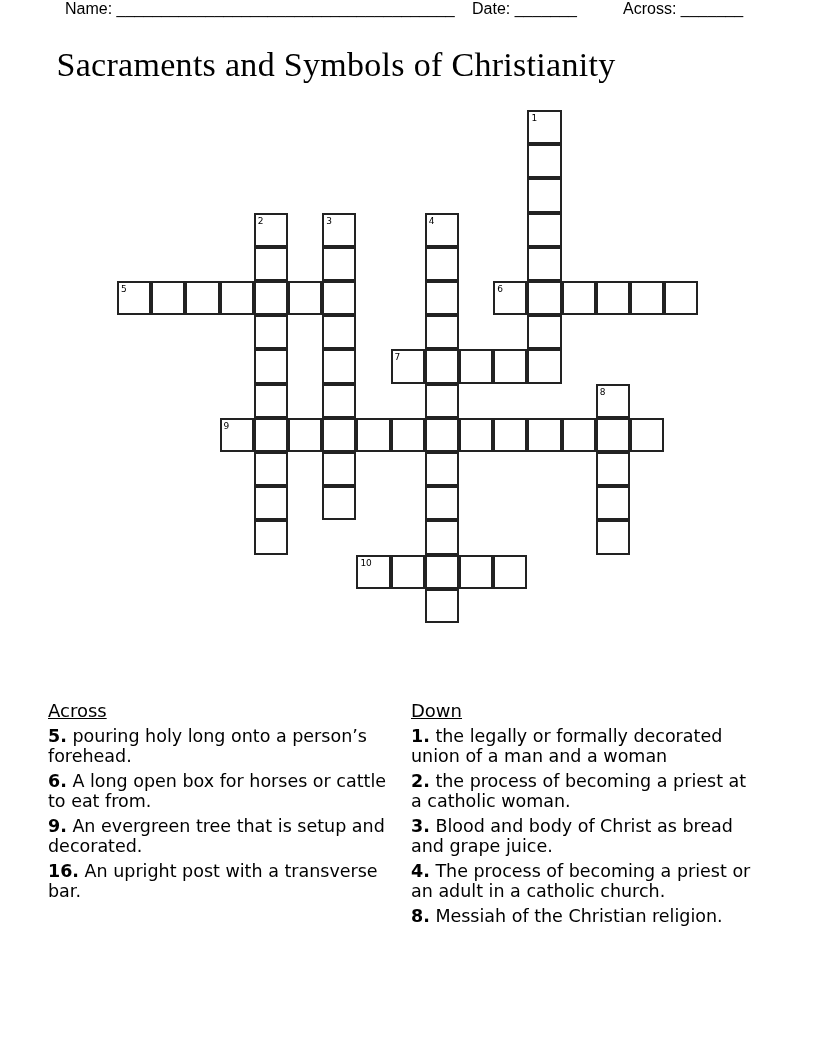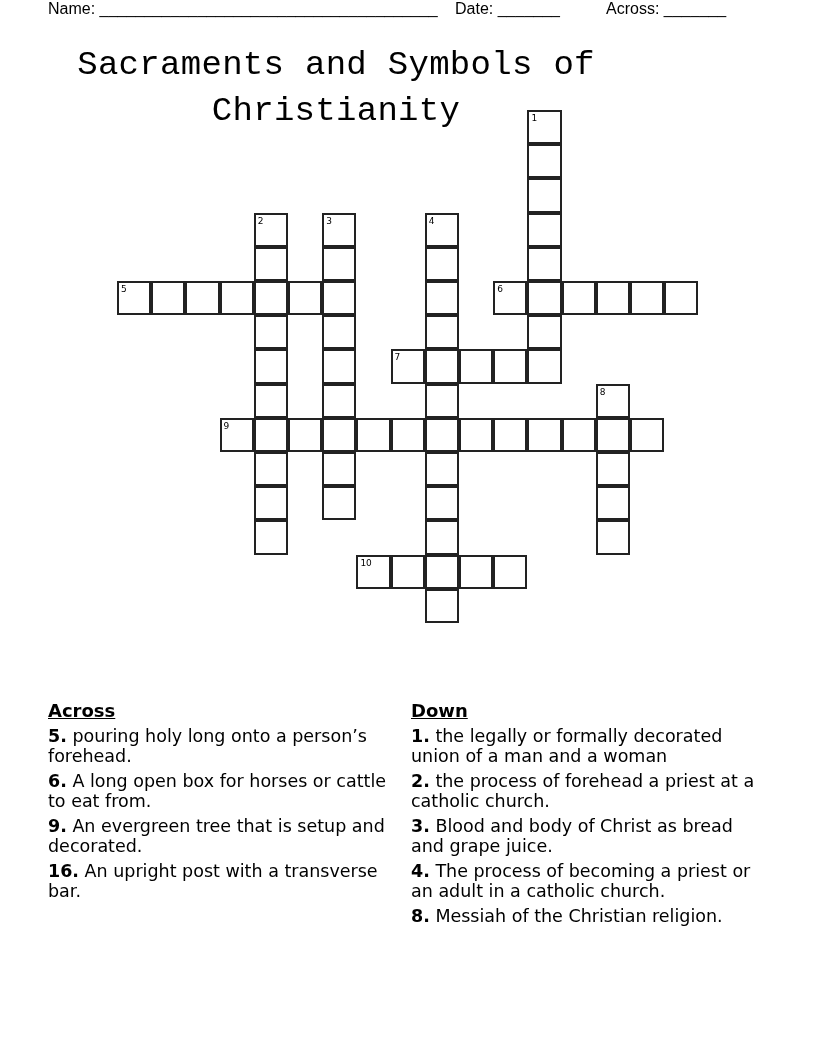--- a/index.html
+++ b/index.html
@@ -1,26 +1,26 @@
 <!DOCTYPE html>
 <html><head>
 <meta charset="utf-8">
 <style>
   html, body { margin:0; padding:0; background:#fff; }
   body { width:816px; height:1056px; position:relative; overflow:hidden; color:#000; }
-  .hdr { position:absolute; top:0; left:48px; width:720px; height:20px; font-family:"Liberation Sans", sans-serif; font-size:16px; line-height:18px; white-space:pre; }
+  .hdr { position:absolute; top:0; left:65px; width:720px; height:20px; font-family:"Liberation Sans", sans-serif; font-size:16px; line-height:18px; white-space:pre; }
   .hdr span { position:absolute; top:0; }
-  .title { position:absolute; top:42px; left:0; width:672px; text-align:center; font-family:Liberation Mono, monospace; font-size:34px; line-height:46px; letter-spacing:0.3px; }
+  .title { position:absolute; top:42px; left:0; width:672px; text-align:center; font-family:Liberation Serif, serif; font-size:34px; line-height:46px; letter-spacing:0.3px; }
   .grid { position:absolute; left:117px; top:110px; width:600px; height:520px; }
   .cell { position:absolute; width:34.2px; height:34.2px; box-sizing:border-box; border:2px solid #222; background:#fff; }
   .num { position:absolute; top:1px; left:2px; font-family:"DejaVu Sans", sans-serif; font-size:9px; line-height:10px; color:#000; }
   .clues { position:absolute; top:700px; font-family:"DejaVu Sans", sans-serif; font-size:17.5px; line-height:20px; }
   .clues.across { left:48px; width:345px; }
   .clues.down { left:411px; width:345px; }
-  .clues h3 { margin:0 0 4px 0; font-size:18px; font-weight:bold; text-decoration:underline; line-height:22px; }
+  .clues h3 { margin:0 0 4px 0; font-size:18px; font-weight:normal; text-decoration:underline; line-height:22px; }
   .clue { margin:0 0 5px 0; }
   .clue b { font-weight:bold; }
 </style>
 </head>
 <body>
 
 <div class="hdr">
   <span style="left:0">Name: ______________________________________</span>
   <span style="left:407px">Date: _______</span>
   <span style="left:558px">Across: _______</span>
@@ -125,17 +125,17 @@
   <h3>Across</h3>
   <div class="clue"><b>5.</b><span> pouring holy long onto a person’s forehead.</span></div>
   <div class="clue"><b>6.</b><span> A long open box for horses or cattle to eat from.</span></div>
   <div class="clue"><b>9.</b><span> An evergreen tree that is setup and decorated.</span></div>
   <div class="clue"><b>16.</b><span> An upright post with a transverse bar.</span></div>
 </div>
 
 <div class="clues down">
   <h3>Down</h3>
   <div class="clue"><b>1.</b><span> the legally or formally decorated union of a man and a woman</span></div>
-  <div class="clue"><b>2.</b><span> the process of forehead a priest at a catholic church.</span></div>
+  <div class="clue"><b>2.</b><span> the process of becoming a priest at a catholic woman.</span></div>
   <div class="clue"><b>3.</b><span> Blood and body of Christ as bread and grape juice.</span></div>
   <div class="clue"><b>4.</b><span> The process of becoming a priest or an adult in a catholic church.</span></div>
   <div class="clue"><b>8.</b><span> Messiah of the Christian religion.</span></div>
 </div>
 
 </body></html>

